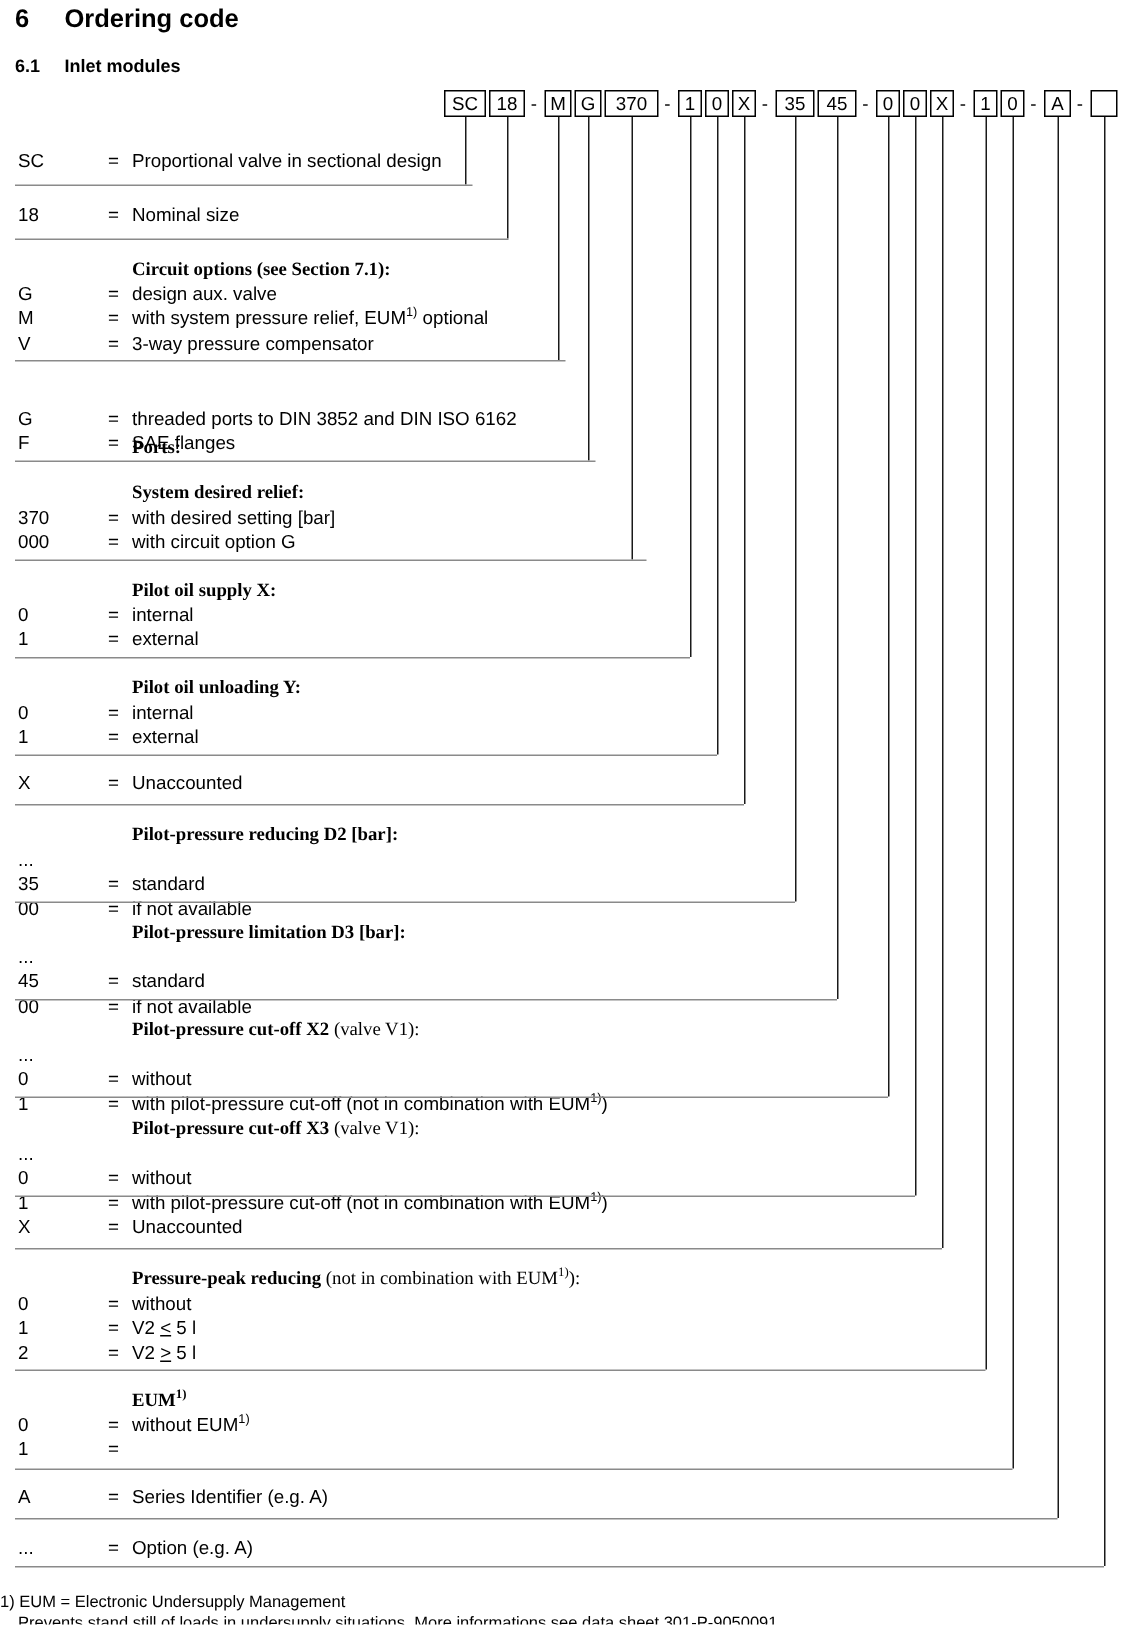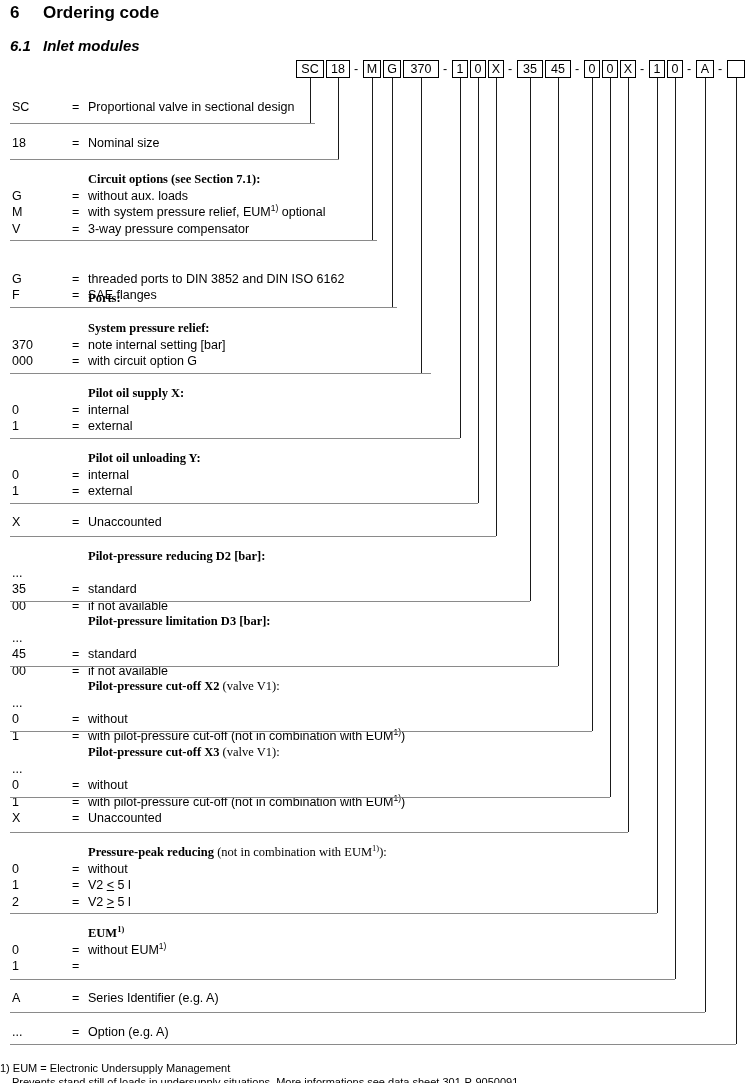--- a/index.html
+++ b/index.html
@@ -4,21 +4,21 @@
 <style>
   html,body{margin:0;padding:0;background:#ffffff;}
   body{
     width:755px;height:1083px;position:relative;overflow:hidden;
     font-family:"Liberation Sans","DejaVu Sans",sans-serif;
     color:#000000;
   }
   
   #heading-1{position:absolute;left:10px;top:3px;font-size:17px;font-weight:bold;letter-spacing:0px;}
   #heading-1 .num{display:inline-block;width:33px;}
-  #heading-2{position:absolute;left:10px;top:37px;font-size:15px;font-weight:bold;font-style:italic;}
+  #heading-2{position:absolute;left:10px;top:37px;font-size:12px;font-weight:bold;}
   #heading-2 .num{display:inline-block;width:33px;}
 
   
   #code-strip{position:absolute;top:60px;left:0;height:20px;}
   .code-box{
     position:absolute;top:0;height:18px;box-sizing:border-box;
     border:1px solid #000;background:#fff;
     font-size:12.5px;line-height:16px;text-align:center;
   }
   .code-dash{
@@ -129,44 +129,44 @@
     <div class="row" style="top: 136px; width: 329px; height: 25px;">
       <div class="code" style="top: 0px;">18</div>
       <div class="eq" style="top: 0px;">=</div>
       <div class="txt" style="top: 0px;">Nominal size</div>
       <div class="rule" style="top: 23px; width: 329px;"></div>
     </div>
     <div class="row" style="top: 172px; width: 367px; height: 70px;">
       <div class="title" style="top: 0px;">Circuit options (see Section 7.1):</div>
       <div class="code" style="top: 16.5px;">G</div>
       <div class="eq" style="top: 16.5px;">=</div>
-      <div class="txt" style="top: 16.5px;">without aux. loads</div>
+      <div class="txt" style="top: 16.5px;">design aux. valve</div>
       <div class="code" style="top: 33px;">M</div>
       <div class="eq" style="top: 33px;">=</div>
       <div class="txt" style="top: 33px;">with system pressure relief, EUM<sup>1)</sup> optional</div>
       <div class="code" style="top: 49.5px;">V</div>
       <div class="eq" style="top: 49.5px;">=</div>
       <div class="txt" style="top: 49.5px;">3-way pressure compensator</div>
       <div class="rule" style="top: 68px; width: 367px;"></div>
     </div>
     <div class="row" style="top: 255px; width: 387px; height: 54px;">
       <div class="title" style="top: 0px; margin-top: 36px;">Ports:</div>
       <div class="code" style="top: 16.5px;">G</div>
       <div class="eq" style="top: 16.5px;">=</div>
       <div class="txt" style="top: 16.5px;">threaded ports to DIN 3852 and DIN ISO 6162</div>
       <div class="code" style="top: 33px;">F</div>
       <div class="eq" style="top: 33px;">=</div>
       <div class="txt" style="top: 33px;">SAE flanges</div>
       <div class="rule" style="top: 52px; width: 387px;"></div>
     </div>
     <div class="row" style="top: 321px; width: 421px; height: 54px;">
-      <div class="title" style="top: 0px;">System pressure relief:</div>
+      <div class="title" style="top: 0px;">System desired relief:</div>
       <div class="code" style="top: 16.5px;">370</div>
       <div class="eq" style="top: 16.5px;">=</div>
-      <div class="txt" style="top: 16.5px;">note internal setting [bar]</div>
+      <div class="txt" style="top: 16.5px;">with desired setting [bar]</div>
       <div class="code" style="top: 33px;">000</div>
       <div class="eq" style="top: 33px;">=</div>
       <div class="txt" style="top: 33px;">with circuit option G</div>
       <div class="rule" style="top: 52px; width: 421px;"></div>
     </div>
     <div class="row" style="top: 386px; width: 450px; height: 54px;">
       <div class="title" style="top: 0px;">Pilot oil supply X:</div>
       <div class="code" style="top: 16.5px;">0</div>
       <div class="eq" style="top: 16.5px;">=</div>
       <div class="txt" style="top: 16.5px;">internal</div>

